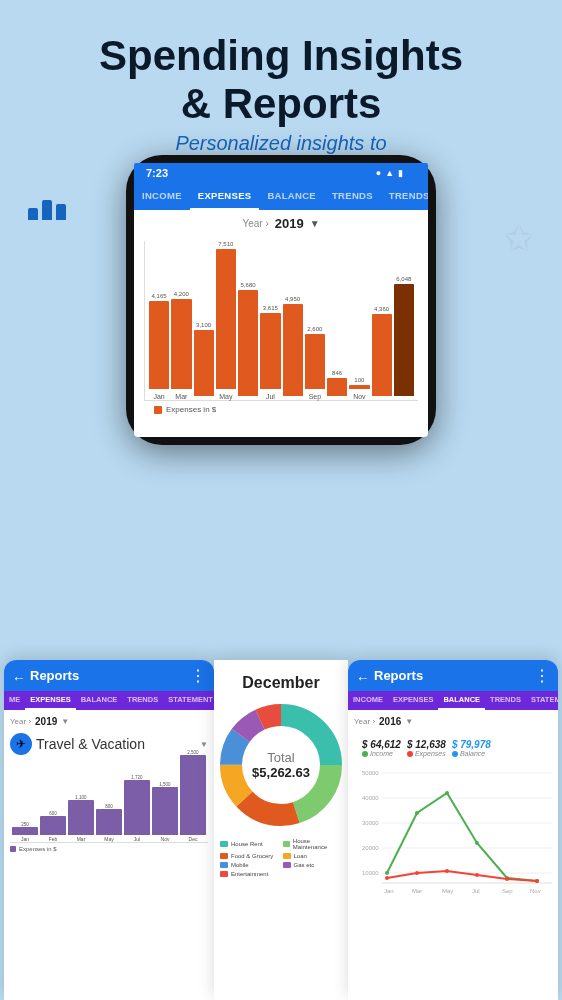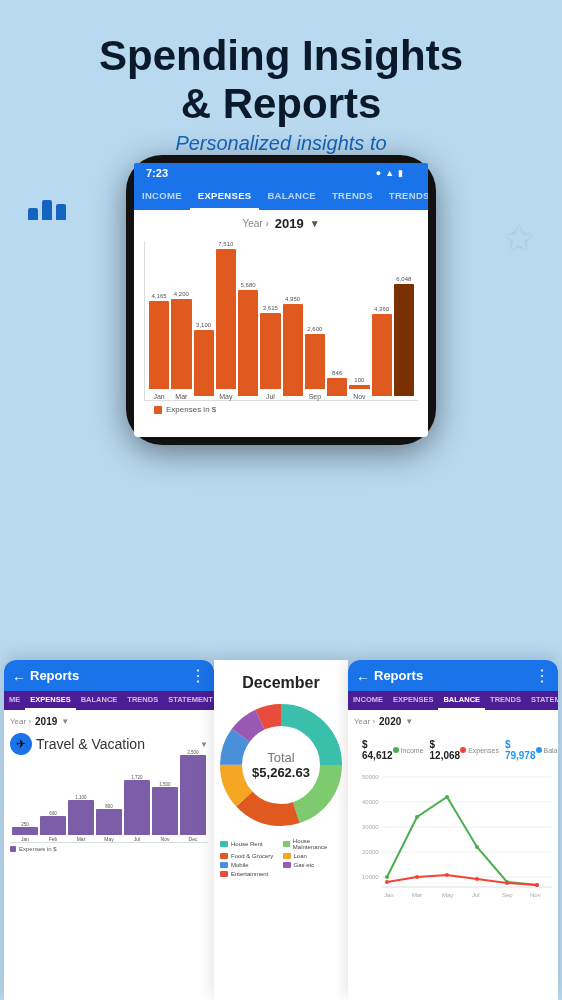--- a/index.html
+++ b/index.html
@@ -228,21 +228,21 @@
       color: white;
       font-size: 13px;
       font-weight: bold;
       flex: 1;
     }
     .card-header .more-icon {
       color: white;
       font-size: 16px;
     }
     .card-tabs {
-      background: #4c1d95;
+      background: #6d28d9;
       display: flex;
     }
     .card-tabs .ctab {
       color: rgba(255,255,255,0.7);
       font-size: 7.5px;
       font-weight: bold;
       padding: 4px 5px;
     }
     .card-tabs .ctab.active {
       color: white;
@@ -403,21 +403,22 @@
       margin-right: 4px;
       flex-shrink: 0;
     }
     .stats-row {
       display: flex;
       gap: 6px;
       padding: 6px 8px;
     }
     .stat-item {
       display: flex;
-      flex-direction: row;
+      flex-direction: column;
+      font-style: italic;
     }
     .stat-amount {
       font-size: 10px;
       font-weight: bold;
       color: #222;
     }
     .stat-label {
       display: flex;
       align-items: center;
       gap: 2px;
@@ -698,33 +699,33 @@
     <div class="card-tabs">
       <div class="ctab">INCOME</div>
       <div class="ctab">EXPENSES</div>
       <div class="ctab active">BALANCE</div>
       <div class="ctab">TRENDS</div>
       <div class="ctab">STATEME...</div>
     </div>
     <div class="card-body">
       <div class="card-year">
         <span>Year ›</span>
-        <span class="yr">2020</span>
+        <span class="yr">2016</span>
         <span>▼</span>
       </div>
       <div class="stats-row">
         <div class="stat-item">
           <span class="stat-amount">$ 64,612</span>
           <div class="stat-label">
             <div class="stat-dot" style="background:#4caf50;"></div>
             <span>Income</span>
           </div>
         </div>
         <div class="stat-item">
-          <span class="stat-amount">$ 12,068</span>
+          <span class="stat-amount">$ 12,638</span>
           <div class="stat-label">
             <div class="stat-dot" style="background:#f44336;"></div>
             <span>Expenses</span>
           </div>
         </div>
         <div class="stat-item">
           <span class="stat-amount" style="color:#2196f3;">$ 79,978</span>
           <div class="stat-label">
             <div class="stat-dot" style="background:#2196f3;"></div>
             <span>Balance</span>

